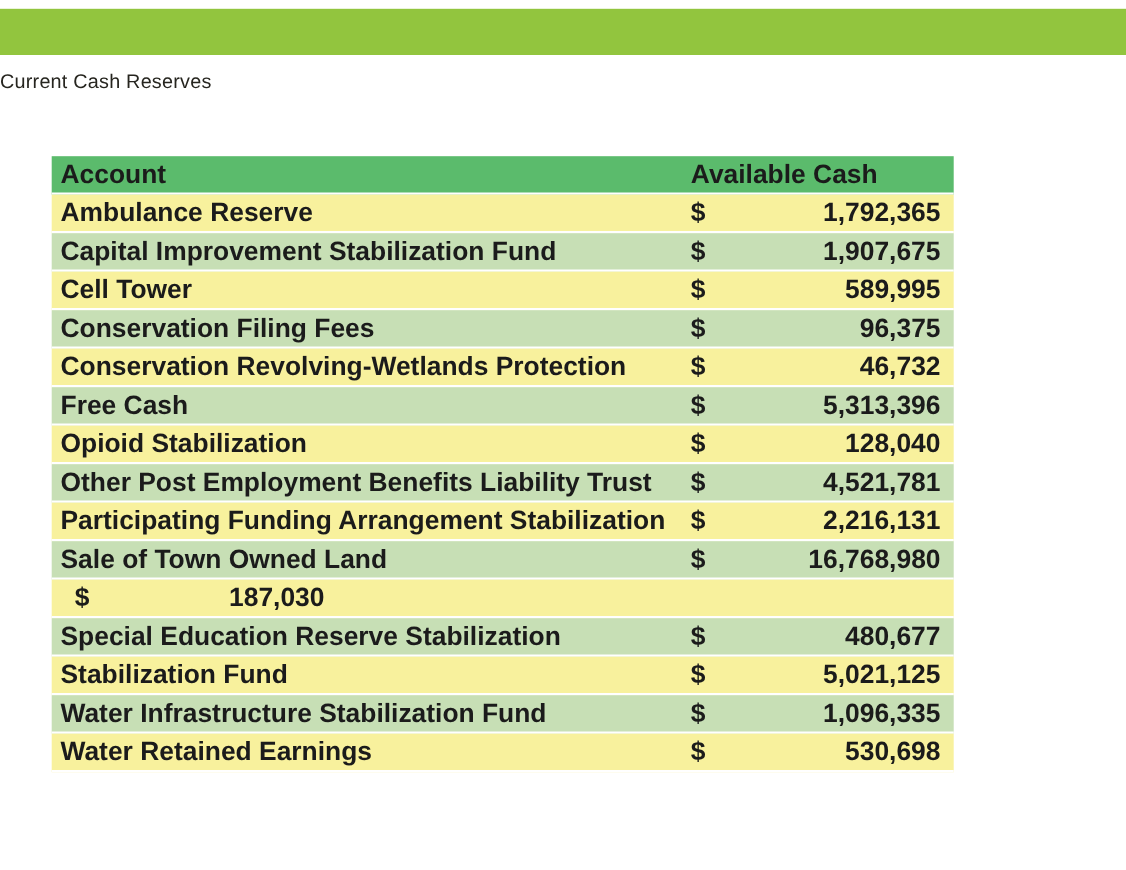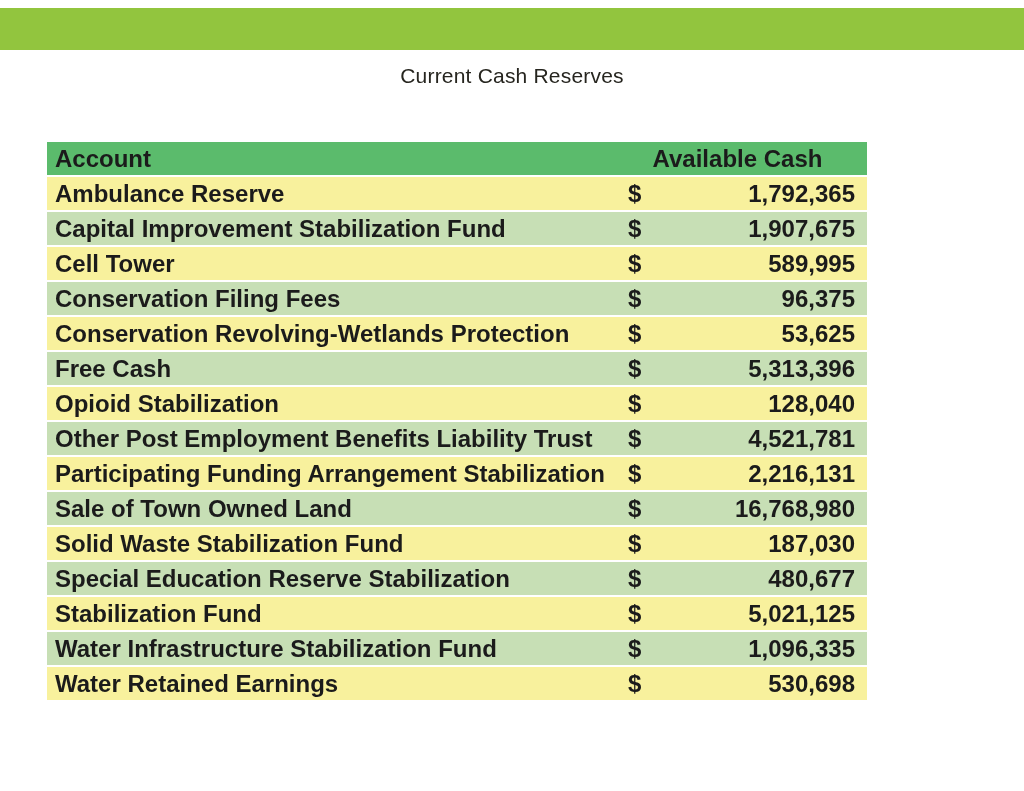--- a/index.html
+++ b/index.html
@@ -21,22 +21,21 @@
     top: 8px;
     width: 100%;
     height: 42px;
     background: var(--top-bar-green, #92c53e);
   }
   .page-title {
     position: absolute;
     left: 0;
     top: 64px;
     width: 100%;
-    text-align: center;
-    font-size: 21px;
+    font-size: 18px;
     font-weight: 400;
     color: #26251f;
     letter-spacing: 0.2px;
   }
   .table {
     position: absolute;
     left: 47px;
     top: 142px;
     width: 820px;
   }
@@ -65,21 +64,21 @@
     flex: 0 0 260px;
     box-sizing: border-box;
     display: flex;
     justify-content: space-between;
     align-items: center;
     padding-left: 21px;
     padding-right: 12px;
   }
   .row.header .cell.cash {
     display: block;
-    text-align: center;
+    text-align: left;
     padding-right: 20px;
   }
 </style>
 </head>
 <body>
 
 <div class="canvas">
   <div class="top-bar"></div>
   <div class="page-title">Current Cash Reserves</div>
 
@@ -118,21 +117,21 @@
     <div class="cell cash">
       <span class="cur">$</span>
       <span class="amt">96,375</span>
     </div>
   </div>
 
   <div class="row">
     <div class="cell account">Conservation Revolving-Wetlands Protection</div>
     <div class="cell cash">
       <span class="cur">$</span>
-      <span class="amt">53,625</span>
+      <span class="amt">46,732</span>
     </div>
   </div>
 
   <div class="row">
     <div class="cell account">Free Cash</div>
     <div class="cell cash">
       <span class="cur">$</span>
       <span class="amt">5,313,396</span>
     </div>
   </div>
@@ -163,21 +162,20 @@
 
   <div class="row">
     <div class="cell account">Sale of Town Owned Land</div>
     <div class="cell cash">
       <span class="cur">$</span>
       <span class="amt">16,768,980</span>
     </div>
   </div>
 
   <div class="row">
-    <div class="cell account">Solid Waste Stabilization Fund</div>
     <div class="cell cash">
       <span class="cur">$</span>
       <span class="amt">187,030</span>
     </div>
   </div>
 
   <div class="row">
     <div class="cell account">Special Education Reserve Stabilization</div>
     <div class="cell cash">
       <span class="cur">$</span>

